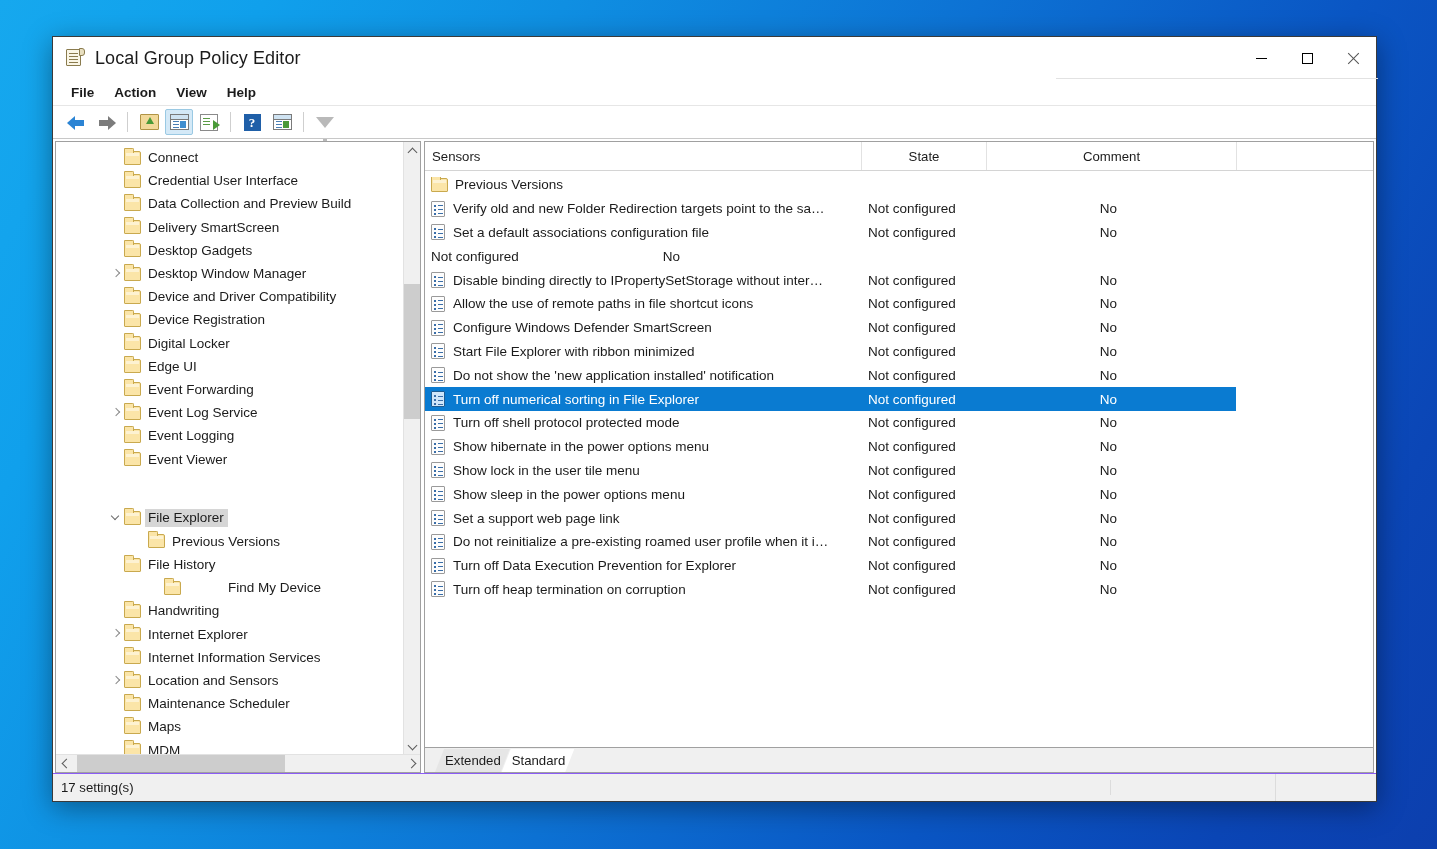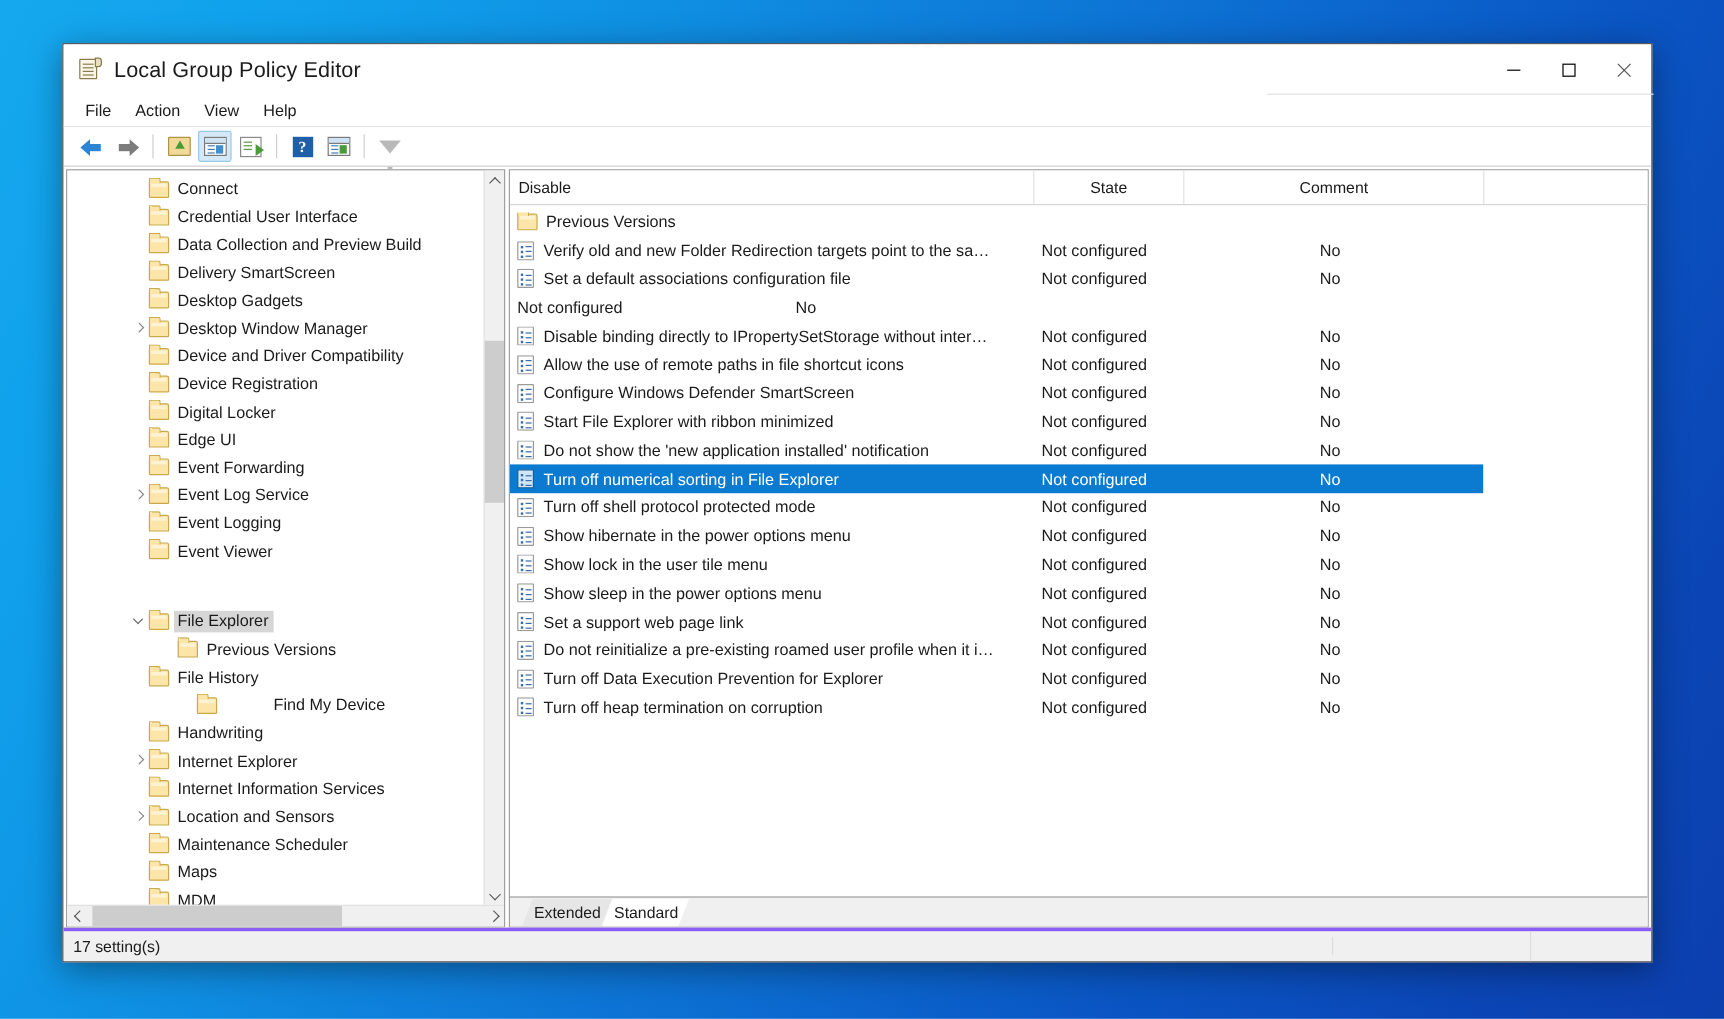--- a/index.html
+++ b/index.html
@@ -105,20 +105,21 @@
   }
 
   
   .menubar {
     height: 27px;
     background: #ffffff;
     display: flex; align-items: center;
     padding-left: 8px;
     flex: none;
     border-bottom: 1px solid #e6e6e6;
+    font-weight: bold;
   }
   .menuitem {
     font-size: 13.5px;
     color: #1b1b1b;
     padding: 3px 10px;
     cursor: default;
   }
 
   
   .toolbar {
@@ -447,21 +448,21 @@
   }
   .tab.active {
     background: #ffffff;
     z-index: 2;
   }
 
   
   .statusbar {
     height: 28px;
     background: #f0f0f0;
-    border-top: 3px solid #8b5cf6;
+    border-top: 1px solid #8b5cf6;
     display: flex; align-items: center;
     flex: none;
     justify-content: center;
   }
   .sb-main {
     flex: 1;
     padding-left: 8px;
     font-size: 13.2px;
     color: #1b1b1b;
     border-right: 1px solid #dcdcdc;
@@ -694,21 +695,21 @@
         </div>
         <div class="hs-btn right">
             <span class="cv"></span>
           </div>
       </div>
     </div>
 
     <div class="listpane">
       <div class="lp-inner">
         <div class="lhead">
-          <div class="lhcell c-setting">Disable</div>
+          <div class="lhcell c-setting">Sensors</div>
           <div class="lhcell c-state">State</div>
           <div class="lhcell c-comment">Comment</div>
           <div class="lhcell c-rest"></div>
         </div>
         <div class="lrows" id="list-rows">
             <div class="lrow">
               <div class="c1">
                 <span class="folder"></span>
                 <span>Previous Versions</span>
               </div>

